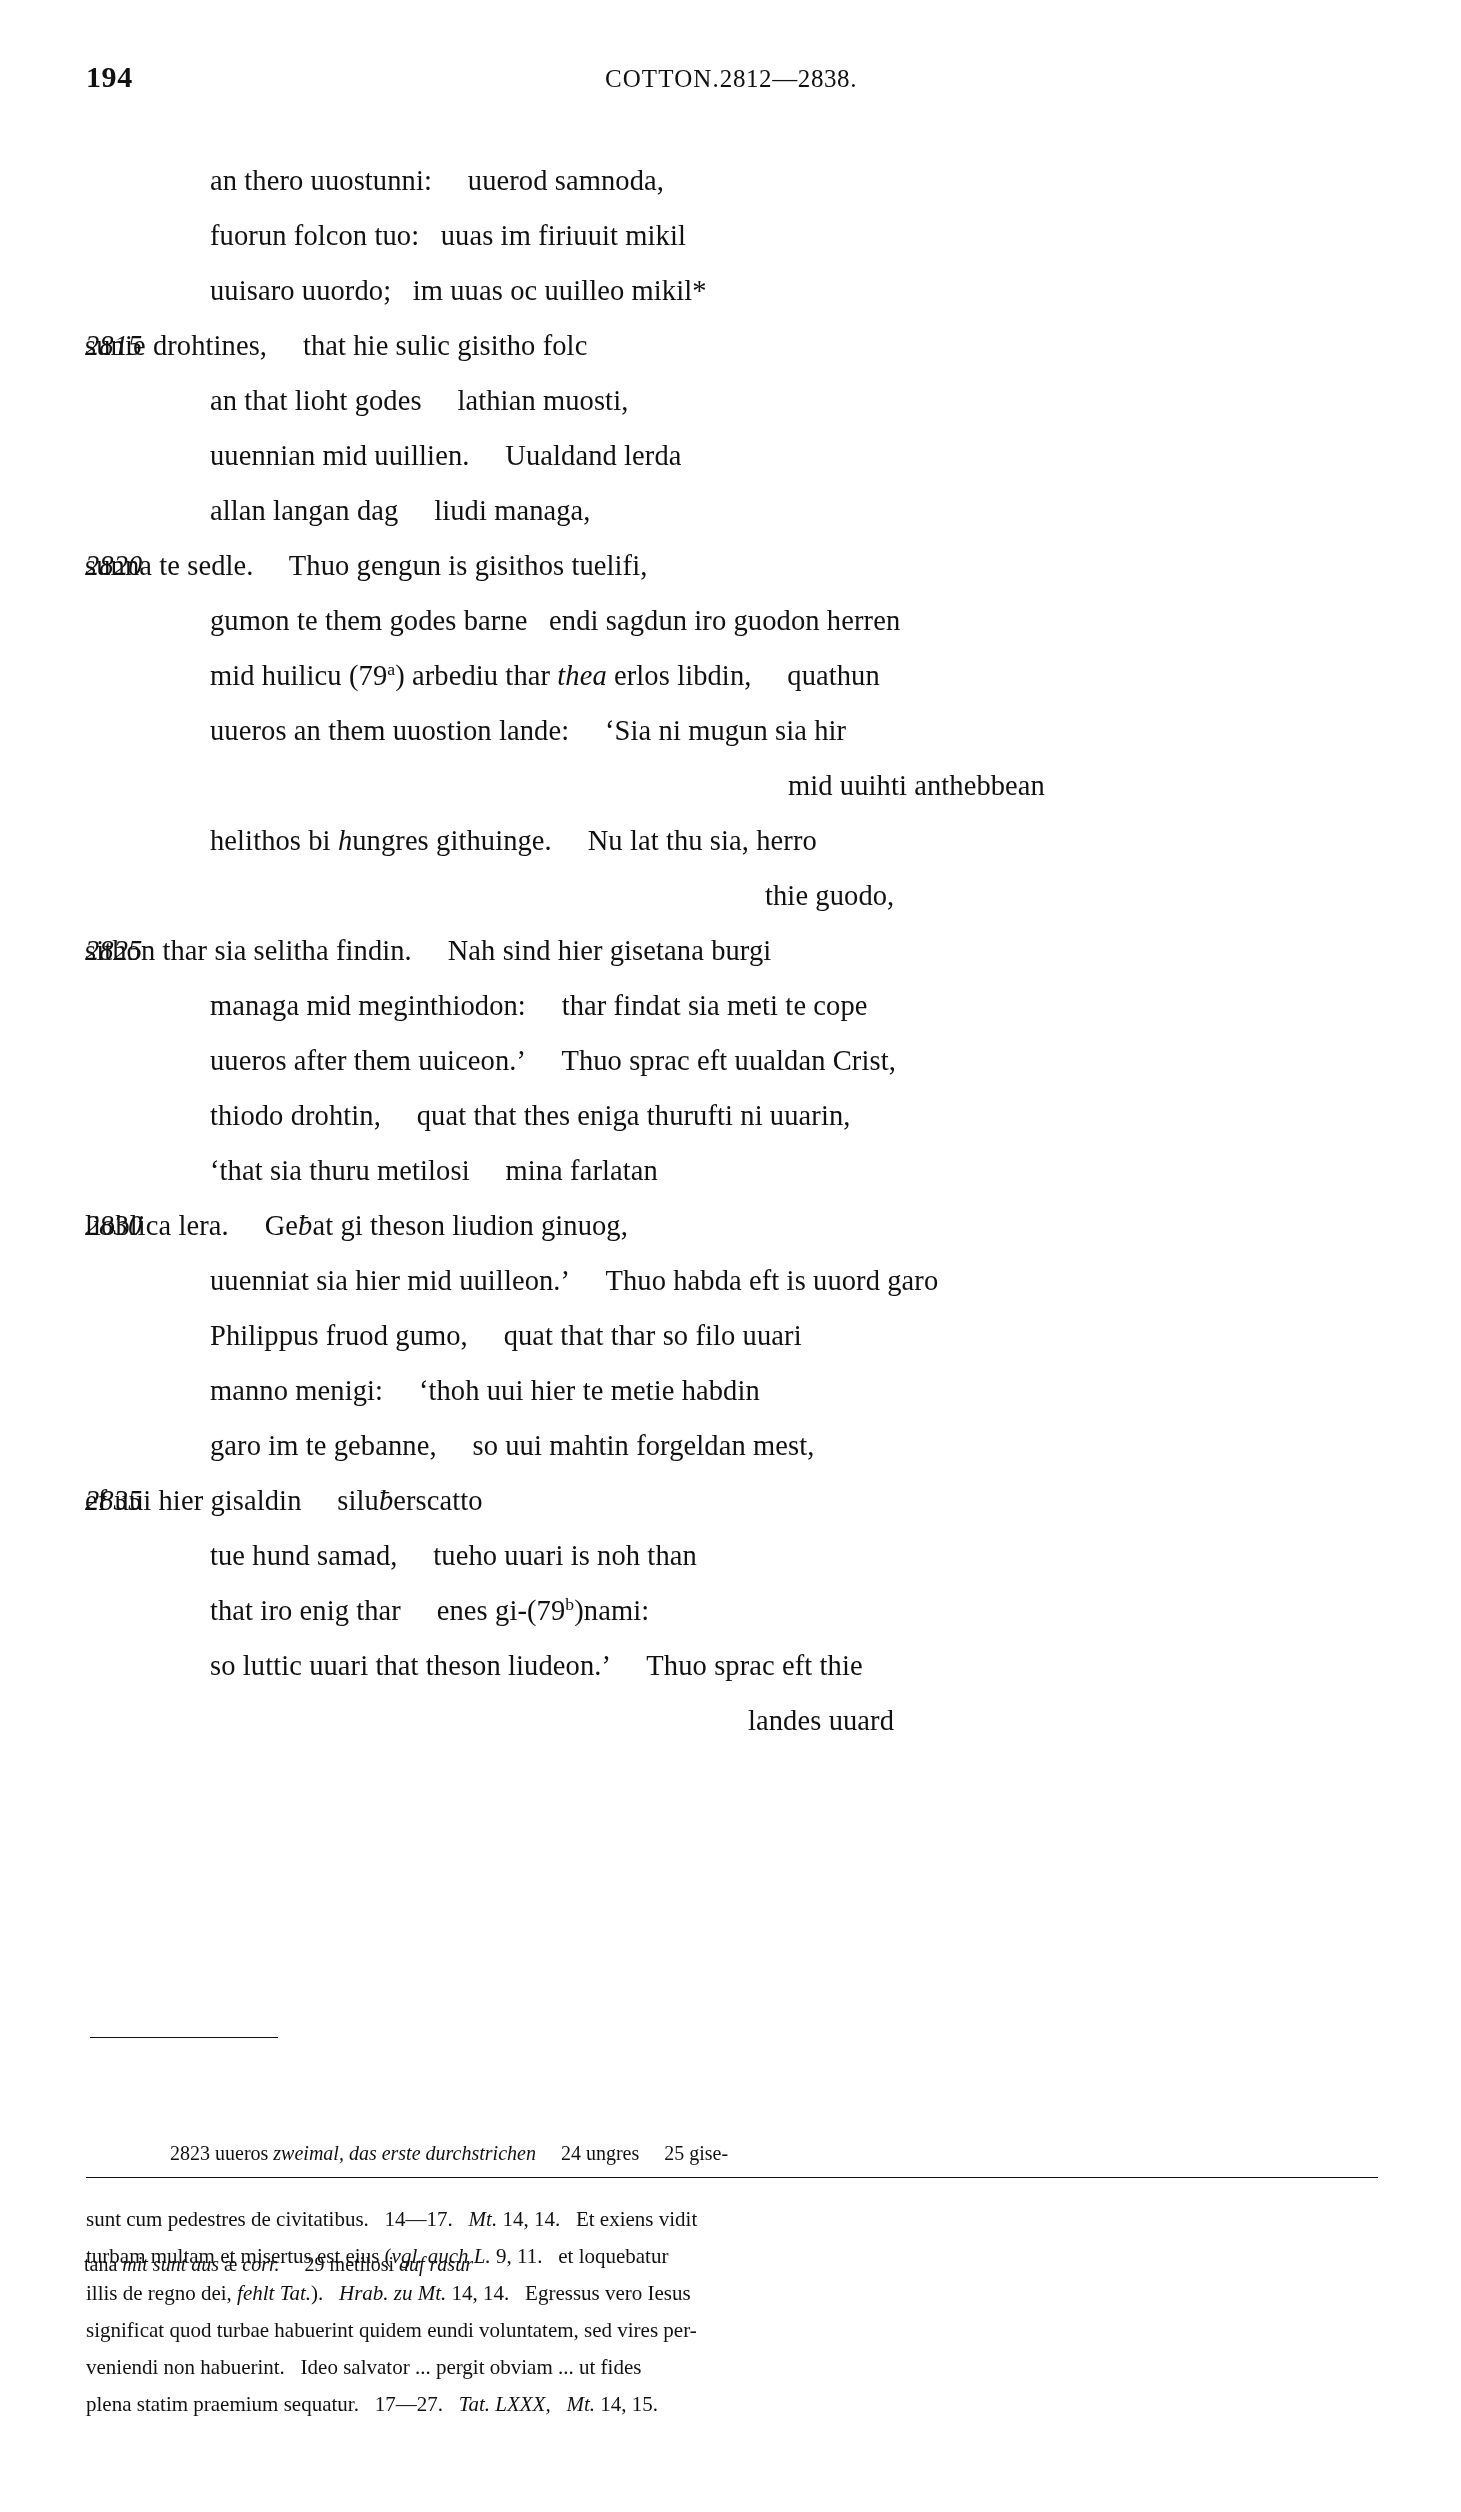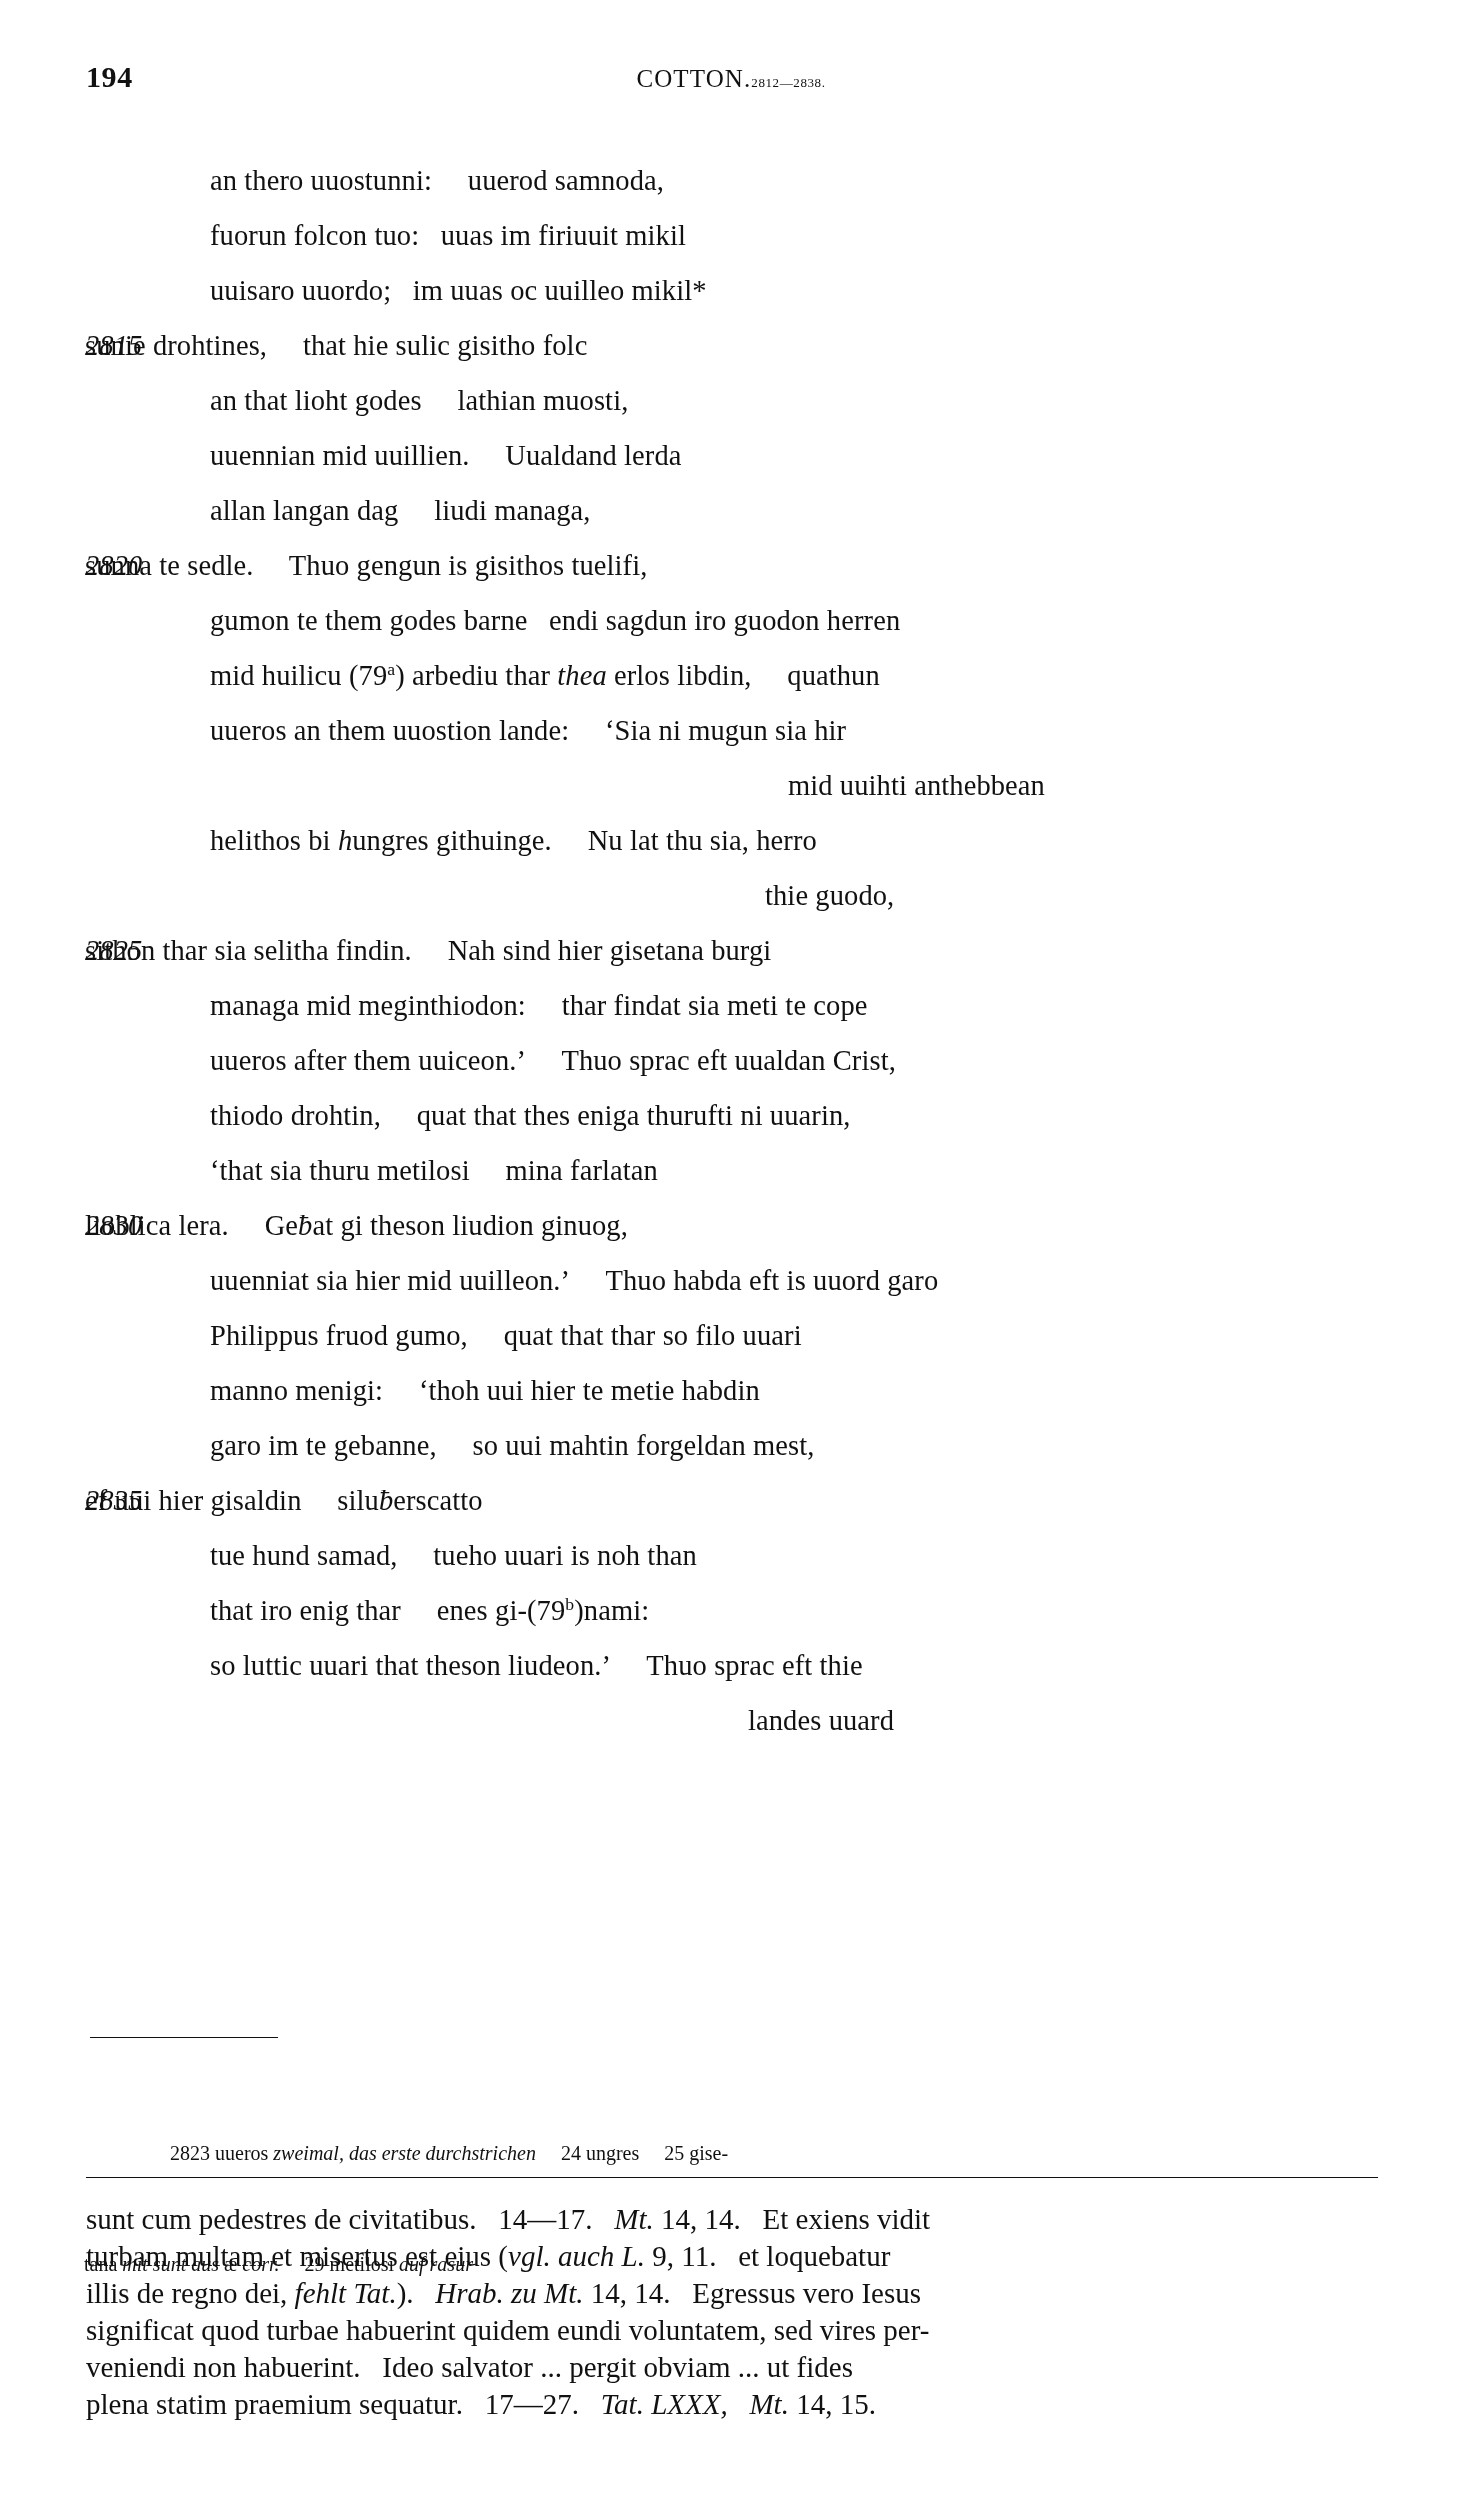--- a/index.html
+++ b/index.html
@@ -44,21 +44,21 @@
   .runhead .title {
     position: absolute;
     left: 0;
     top: 4.6px;
     width: 1462px;
     text-align: center;
     font-size: 25px;
     letter-spacing: 1.1px;
   }
   .runhead .title .num {
-    font-size: 13px;
+    font-size: 25px;
     letter-spacing: 0.6px;
   }
 
   
   .verse {
     position: absolute;
     left: 0;
     top: 153px;
     width: 1462px;
   }
@@ -128,21 +128,21 @@
     white-space: pre-wrap;
   }
   .apparatus .ln1 { text-indent: 86px; }
 
   
   .commentary {
     position: absolute;
     left: 86px;
     top: 2201px;
     width: 1293px;
-    font-size: 29px;
+    font-size: 21px;
     line-height: 37px;
   }
   .commentary p {
     margin: 0;
     white-space: pre-wrap;
   }
 </style>
 </head>
 <body>
 

